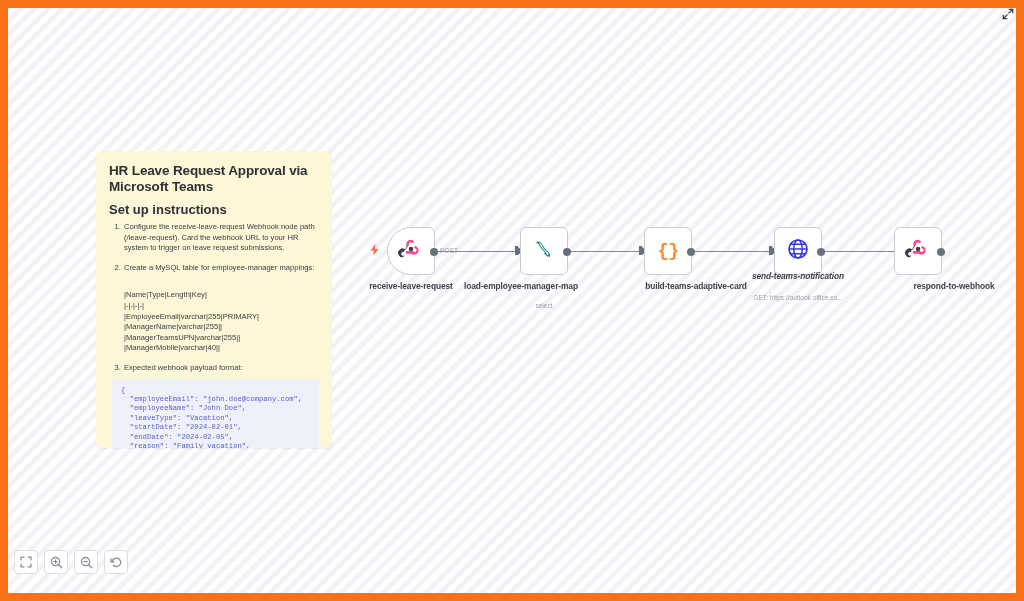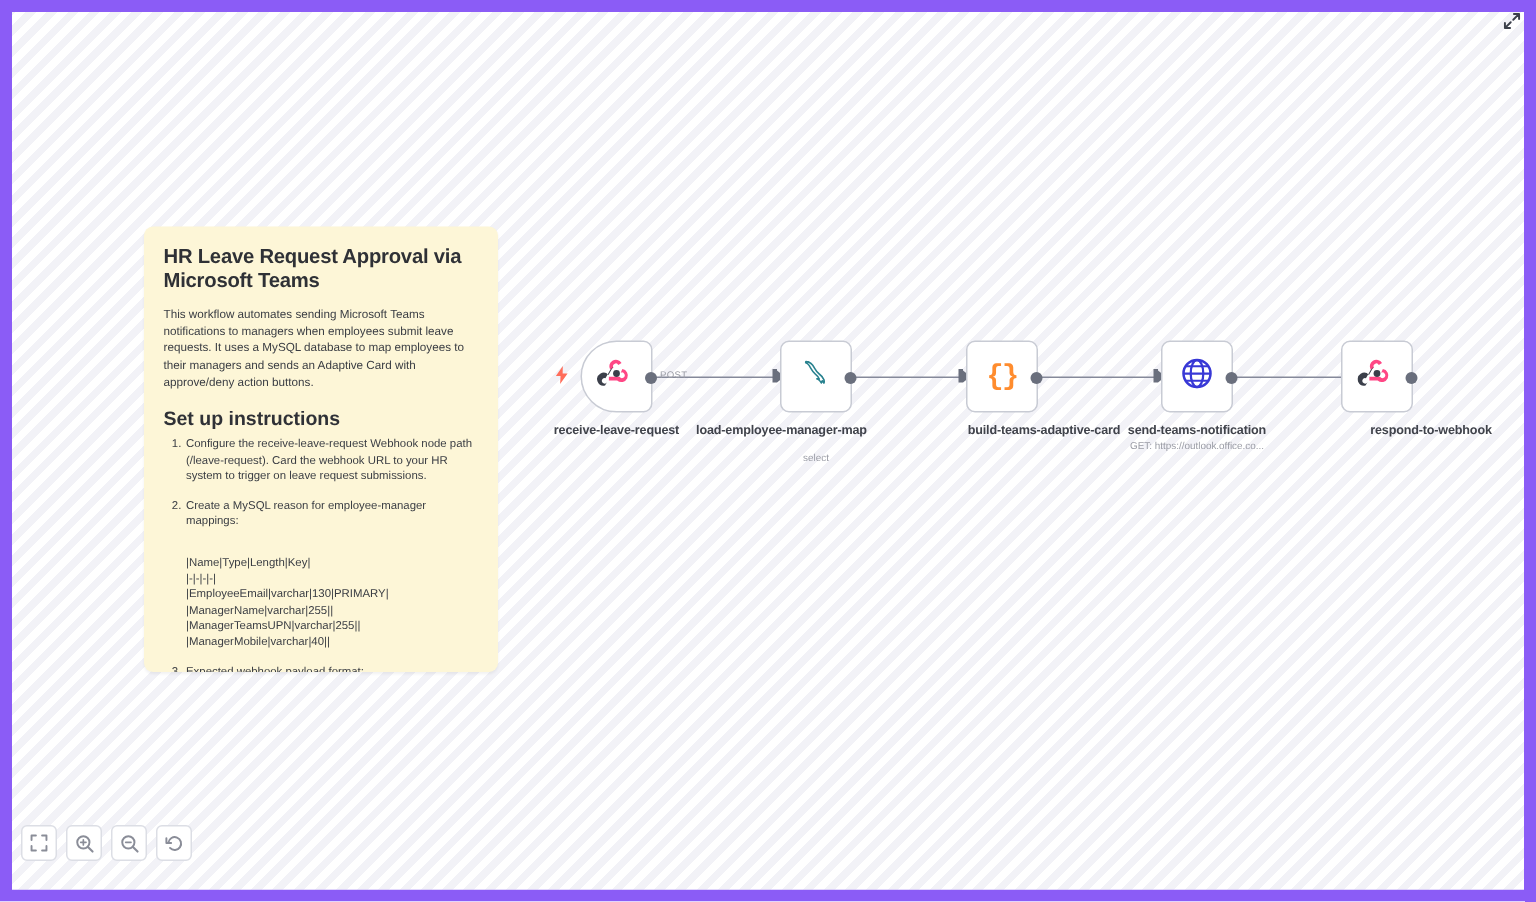--- a/index.html
+++ b/index.html
@@ -9,21 +9,21 @@
     width: 1024px; height: 601px;
     overflow: hidden;
     font-family: "Liberation Sans", sans-serif;
     background: #ffffff;
   }
 
   
   #app {
     position: relative;
     width: 1024px; height: 601px;
-    background: #8b5cf6;
+    background: #f97316;
     overflow: hidden;
   }
 
   #canvas {
     position: absolute;
     left: 8px; top: 8px;
     width: 1008px; height: 585px;
     background-color: #fbfbfd;
     background-image: repeating-linear-gradient(
        -45deg,
@@ -186,32 +186,31 @@
 </style>
 </head>
 <body>
 
 <div id="app">
 
   <div id="canvas">
 
     <div id="sticky">
       <h1>HR Leave Request Approval via Microsoft Teams</h1>
-      <p class="body">This workflow automates sending Microsoft Teams notifications to managers when employees submit leave requests. It uses a MySQL database to map employees to their managers and sends an Adaptive Card with approve/deny action buttons.</p>
       <h2>Set up instructions</h2>
       <ol class="steps">
         <li>
           <span>Configure the receive-leave-request Webhook node path (/leave-request). Card the webhook URL to your HR system to trigger on leave request submissions.</span>
         </li>
         <li>
-          <span>Create a MySQL reason for employee-manager mappings:</span>
+          <span>Create a MySQL table for employee-manager mappings:</span>
           <div class="tablelines">
             <div>|Name|Type|Length|Key|</div>
             <div>|-|-|-|-|</div>
-            <div>|EmployeeEmail|varchar|130|PRIMARY|</div>
+            <div>|EmployeeEmail|varchar|255|PRIMARY|</div>
             <div>|ManagerName|varchar|255||</div>
             <div>|ManagerTeamsUPN|varchar|255||</div>
             <div>|ManagerMobile|varchar|40||</div>
           </div>
         </li>
         <li>
           <span>Expected webhook payload format:</span>
         </li>
       </ol>
       <pre class="codeblock">{
@@ -278,21 +277,21 @@
       <span>
         <svg width="24" height="24" viewBox="0 0 24 24" aria-hidden="true">
           <circle cx="12" cy="12" r="9" fill="none" stroke="#3838d6" stroke-width="1.7"></circle>
           <ellipse cx="12" cy="12" rx="4.2" ry="9" fill="none" stroke="#3838d6" stroke-width="1.5"></ellipse>
           <line x1="3" y1="12" x2="21" y2="12" stroke="#3838d6" stroke-width="1.5"></line>
           <path d="M4.6 7.2h14.8M4.6 16.8h14.8" stroke="#3838d6" stroke-width="1.4" fill="none"></path>
         </svg>
       </span>
       <div class="port-out" style="right:-4px; top:20px;"></div>
     </div>
-    <div class="node-label" style="left:715px; top:273px;">send-teams-notification</div>
+    <div class="node-label" style="left:715px; top:263px;font-style:italic;">send-teams-notification</div>
     <div class="node-sub" style="left:705px; top:286px;">GET: https://outlook.office.co...</div>
 
     <div class="port-in-bar" style="left:891px; top:238px;"></div>
     <div class="port-in" style="left:894px; top:238.5px;"></div>
     <div class="node" style="left:886px; top:219px;">
       <span>
         <svg width="26" height="26" viewBox="0 0 24 24" aria-hidden="true">
           <path d="M9.5 4.2a4 4 0 0 1 5.6 1.3l-2 1.2a1.7 1.7 0 0 0-2.4-.55 1.7 1.7 0 0 0-.55 2.35l-2 1.2A4 4 0 0 1 9.5 4.2z" fill="#ff4785"></path>
           <path d="M8.1 9.8 5.2 14.9a1.7 1.7 0 1 0 .95 2.5l-1.2 2.05a4 4 0 1 1 2.1-6.6l2.95-5.1z" fill="#3b3f4a"></path>
           <path d="M15.6 9.3a4 4 0 1 1-3.2 7.0h-5.1v-2.35h6.6a1.7 1.7 0 1 0 .7-2.4z" fill="#ff4785"></path>

